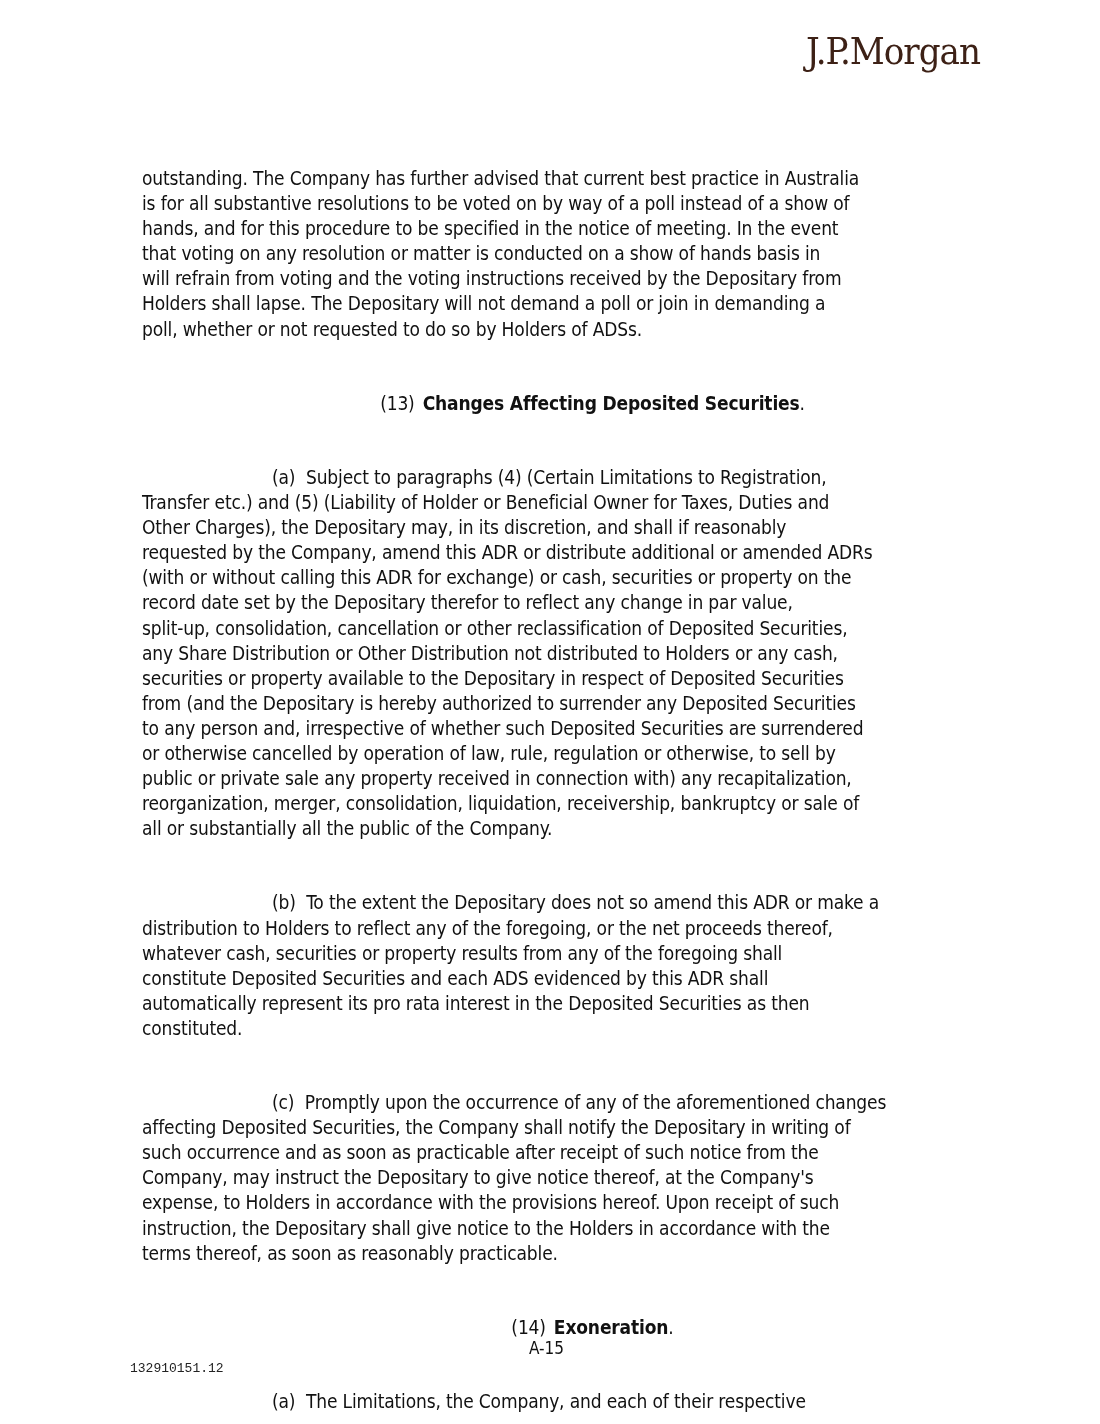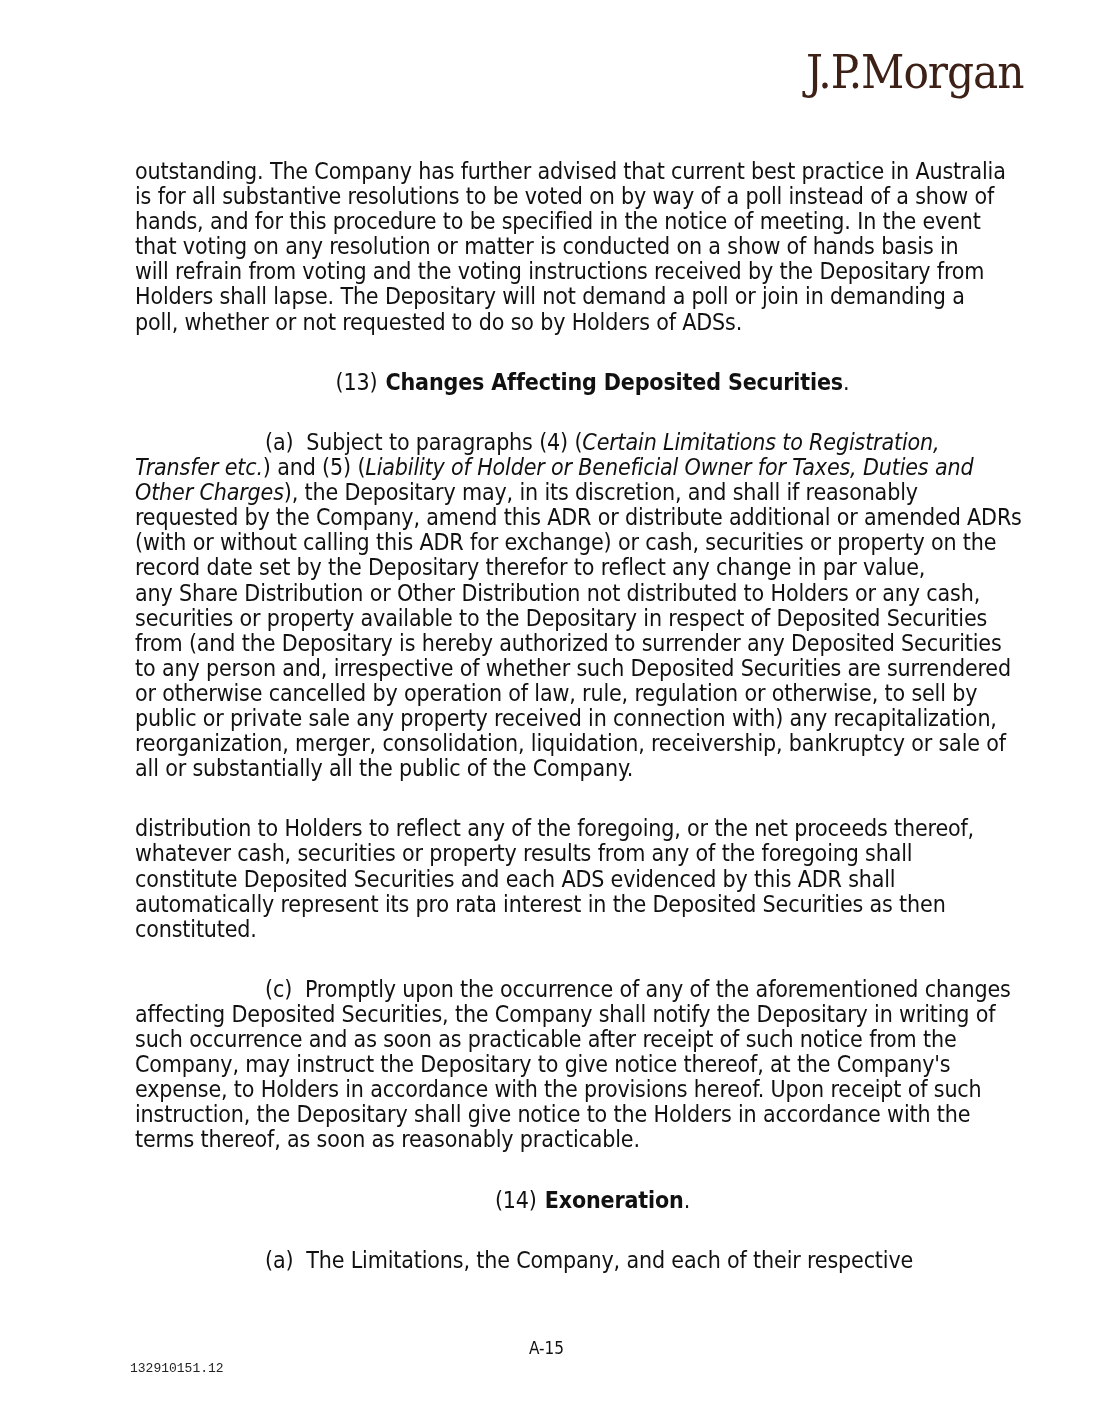--- a/index.html
+++ b/index.html
@@ -10,50 +10,50 @@
     body {
       width: 1100px;
       height: 1424px;
       position: relative;
       overflow: hidden;
       color: #111111;
       font-family: "DejaVu Sans Condensed", "DejaVu Sans", sans-serif;
     }
     .logo {
       position: absolute;
-      top: 48px;
+      top: 32px;
       left: 806px;
       font-family: "DejaVu Serif", "Liberation Serif", serif;
-      font-size: 47px;
+      font-size: 38px;
       color: #3d2116;
       letter-spacing: -1px;
       line-height: 1;
       font-stretch: condensed;
     }
     .content {
       position: absolute;
       top: 154px;
       left: 130px;
       width: 860px;
     }
     .para {
-      margin: 5px;
-      font-size: 23px;
+      margin: 12px;
+      font-size: 19px;
       line-height: 25.1px;
       white-space: nowrap;
       font-stretch: condensed;
       letter-spacing: -0.15px;
     }
     .line { display: block; height: 25.1px; }
     .gap { height: 25.1px; }
     .indent1 { padding-left: 65px; text-align: center; }
     .indent2 { display: inline-block; width: 130px; }
     .heading-num { margin-right: 8px; }
     .bold { font-weight: bold; }
-    .ital { font-style: italic; }
+    .ital { }
     .page-num {
       position: absolute;
       top: 1338px;
       left: 529px;
       font-size: 17px;
       color: #111;
     }
     .doc-id {
       position: absolute;
       top: 1361px;
@@ -88,32 +88,34 @@
   </div>
   <div class="gap"></div>
 
   <div class="para">
     <span class="line"><span class="indent2"></span><span>(a)</span>&nbsp;&nbsp;<span>Subject to paragraphs (4) (</span><span class="ital">Certain Limitations to Registration,</span></span>
     <span class="line"><span class="ital">Transfer etc.</span><span>) and (5) (</span><span class="ital">Liability of Holder or Beneficial Owner for Taxes, Duties and</span></span>
     <span class="line"><span class="ital">Other Charges</span><span>), the Depositary may, in its discretion, and shall if reasonably</span></span>
     <span class="line">requested by the Company, amend this ADR or distribute additional or amended ADRs</span>
     <span class="line">(with or without calling this ADR for exchange) or cash, securities or property on the</span>
     <span class="line">record date set by the Depositary therefor to reflect any change in par value,</span>
+    <span class="line">split-up, consolidation, cancellation or other reclassification of Deposited Securities,</span>
     <span class="line">any Share Distribution or Other Distribution not distributed to Holders or any cash,</span>
     <span class="line">securities or property available to the Depositary in respect of Deposited Securities</span>
     <span class="line">from (and the Depositary is hereby authorized to surrender any Deposited Securities</span>
     <span class="line">to any person and, irrespective of whether such Deposited Securities are surrendered</span>
     <span class="line">or otherwise cancelled by operation of law, rule, regulation or otherwise, to sell by</span>
     <span class="line">public or private sale any property received in connection with) any recapitalization,</span>
     <span class="line">reorganization, merger, consolidation, liquidation, receivership, bankruptcy or sale of</span>
     <span class="line">all or substantially all the public of the Company.</span>
   </div>
   <div class="gap"></div>
 
   <div class="para">
+    <span class="line"><span class="indent2"></span><span>(b)</span>&nbsp;&nbsp;<span>To the extent the Depositary does not so amend this ADR or make a</span></span>
     <span class="line">distribution to Holders to reflect any of the foregoing, or the net proceeds thereof,</span>
     <span class="line">whatever cash, securities or property results from any of the foregoing shall</span>
     <span class="line">constitute Deposited Securities and each ADS evidenced by this ADR shall</span>
     <span class="line">automatically represent its pro rata interest in the Deposited Securities as then</span>
     <span class="line">constituted.</span>
   </div>
   <div class="gap"></div>
 
   <div class="para">
     <span class="line"><span class="indent2"></span><span>(c)</span>&nbsp;&nbsp;<span>Promptly upon the occurrence of any of the aforementioned changes</span></span>

